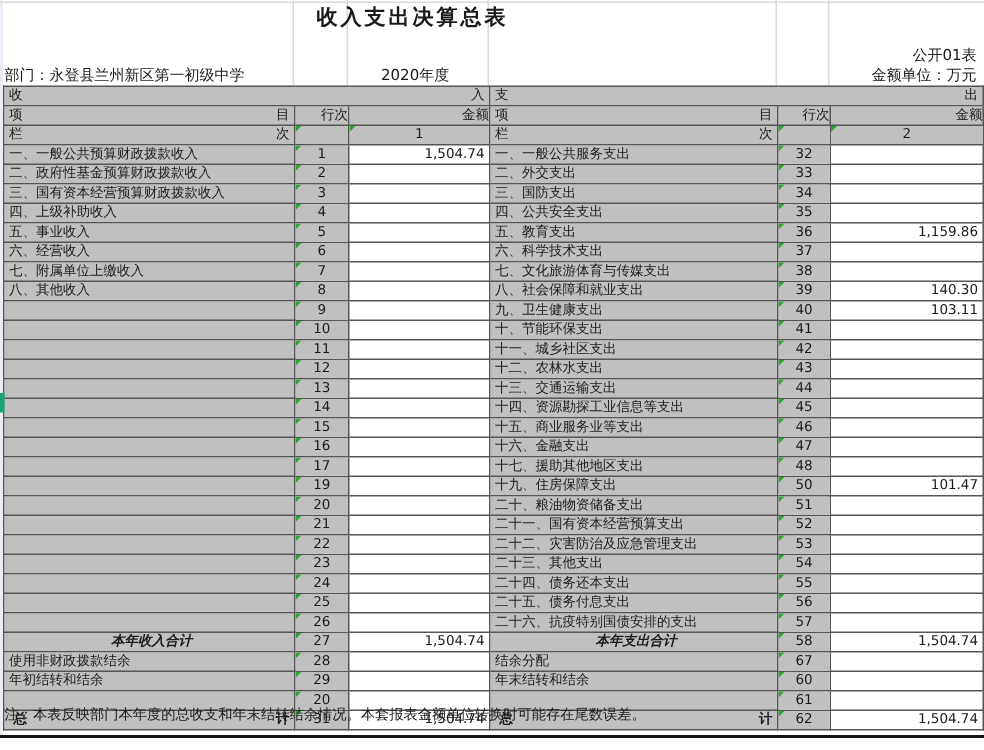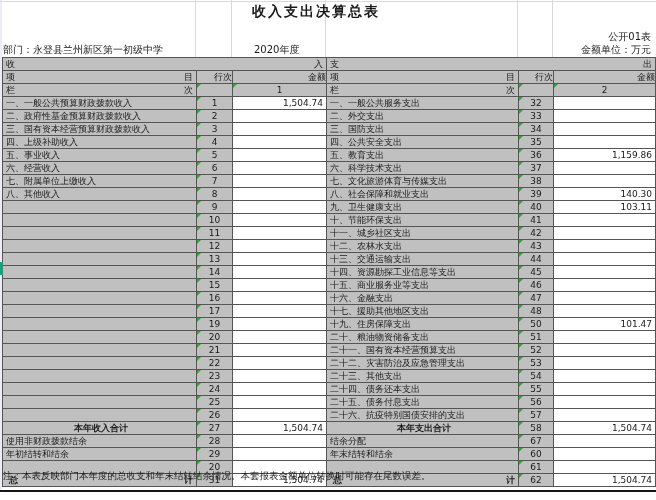--- a/index.html
+++ b/index.html
@@ -2,40 +2,40 @@
 <html><head>
 <meta charset="utf-8">
 <style>
   html,body{margin:0;padding:0;}
   body{width:656px;height:500px;background:#ffffff;position:relative;overflow:hidden;
        font-family:"DejaVu Sans","Liberation Sans",sans-serif;color:#1a1a1a;}
   .vgrid{position:absolute;top:0;width:1px;height:57px;background:#d9d9d9;}
   .hgrid{position:absolute;left:0;width:656px;height:1px;background:#d9d9d9;}
   .leftstrip{position:absolute;left:0;top:0;width:2px;height:490px;background:#ececf4;}
   #title{position:absolute;top:3px;left:0;width:550px;text-align:center;
-         font-size:14px;font-weight:bold;letter-spacing:2px;white-space:nowrap;padding-left:41px;}
+         font-size:14px;font-weight:bold;letter-spacing:2px;white-space:nowrap;}
   .meta{position:absolute;font-size:10px;white-space:nowrap;}
   #sheetcode{top:30px;right:5px;text-align:right;}
   #dept{top:43px;left:3px;}
   #year{top:43px;left:254px;}
   #unit{top:43px;right:5px;}
   table{position:absolute;left:2px;top:57px;width:653px;border-collapse:collapse;
         table-layout:fixed;border:1px solid #1f1f1f;}
   td{border:1px solid #555;height:12px;line-height:11px;padding:0;font-size:9px;
      overflow:hidden;white-space:nowrap;vertical-align:middle;}
   td.gray{background:#c0c0c0;}
   td.amt{background:#ffffff;text-align:right;padding-right:3px;}
   td.lbl{padding-left:3px;}
   td.cen{text-align:right;}
   td.num{text-align:center;position:relative;}
   td.tri::before{content:"";position:absolute;left:0;top:0;width:0;height:0;
      border-top:4px solid #2ea52e;border-right:4px solid transparent;}
   .split{display:flex;justify-content:space-between;align-items:center;
      height:100%;padding:0 3px;}
-  .total{text-align:center;font-weight:bold;padding-left:0;}
+  .total{text-align:center;font-weight:bold;padding-left:0;font-style:italic;}
   .bold{font-weight:bold;}
   #note{position:absolute;top:470px;left:3px;font-size:9.5px;white-space:nowrap;}
   #activecell{position:absolute;left:0;top:262px;width:3px;height:13px;background:#1aa37a;}
   #bottomrule{position:absolute;left:0;top:490px;width:656px;height:2px;background:#161616;}
 </style>
 </head>
 <body>
 
 <div class="leftstrip"></div>
 <div class="hgrid" style="top:1px"></div>

